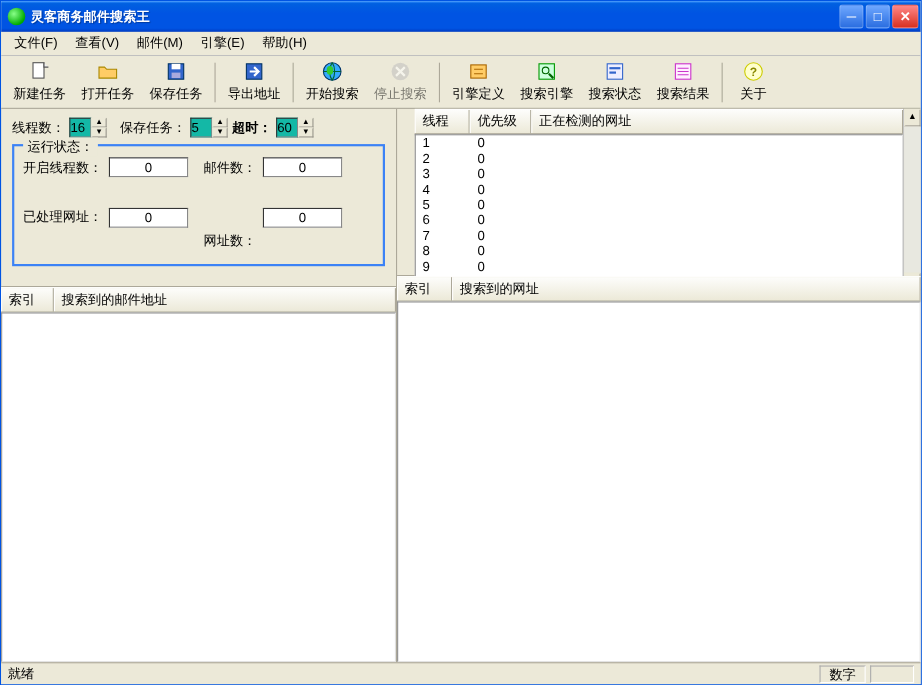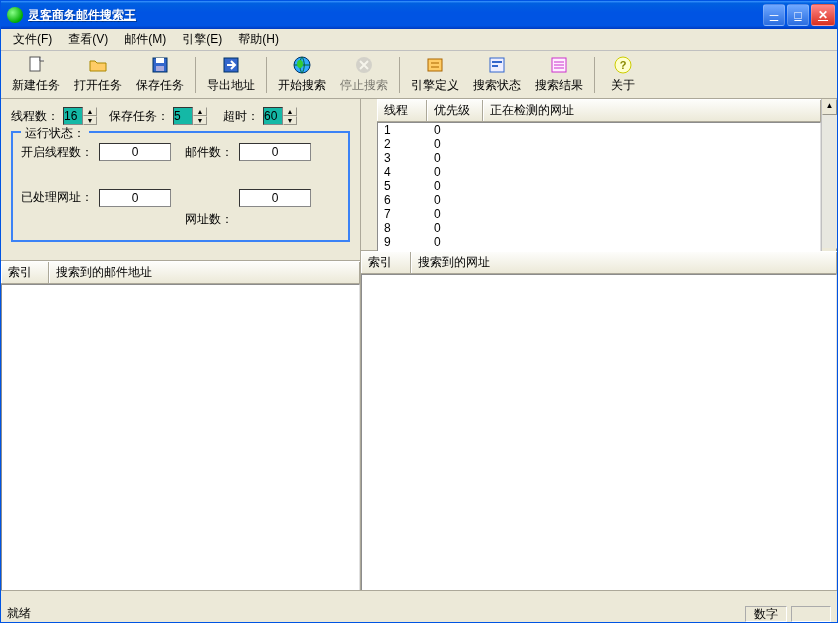--- a/index.html
+++ b/index.html
@@ -13,21 +13,20 @@
   position: relative;
   border: 1px solid #0054e3;
 }
 .titlebar {
   height: 28px;
   background: linear-gradient(to bottom, #3a95ff 0%, #0060e0 8%, #0054e3 40%, #0054e3 88%, #003ac0 100%);
   display: flex;
   align-items: center;
   padding: 0 2px 0 6px;
   color: #fff;
-  text-decoration: underline;
 }
 .titlebar .icon {
   width: 16px; height: 16px;
   background: radial-gradient(circle at 35% 35%, #8f8 0%, #0a0 70%);
   border-radius: 50%;
   margin-right: 5px;
 }
 .titlebar .title { flex: 1; font-size: 12px; font-weight: bold; text-shadow: 1px 1px 1px rgba(0,0,0,0.3); }
 .win-btns { display: flex; gap: 2px; }
 .win-btn {
@@ -127,22 +126,22 @@
 .right-top { height:152px; display:flex; flex-direction:column; border-bottom:1px solid #aca899;}
 .right-top .list-hdr .c1{width:50px;} .right-top .list-hdr .c2{width:56px;} .right-top .list-hdr .c3{flex:1;}
 .right-top .row .c1{width:50px;} .right-top .row .c2{width:56px;} .right-top .row .c3{flex:1;}
 .right-bot { flex:1; display:flex; flex-direction:column; }
 .right-bot .list-hdr .c1{width:50px;} .right-bot .list-hdr .c2{flex:1;}
 
 .left-list { flex:1; display:flex; flex-direction:column; border-top:1px solid #aca899; margin-top:10px;}
 .left-list .list-hdr .c1{width:48px;} .left-list .list-hdr .c2{flex:1;}
 
 .statusbar {
-  height:32px; background:#ece9d8; border-top:1px solid #aca899;
-  display:flex; align-items:flex-end; padding:0 6px; font-size:12px;
+  height:20px; background:#ece9d8; border-top:1px solid #aca899;
+  display:flex; align-items:center; padding:0 6px; font-size:12px;
   position:absolute; bottom:0; left:0; right:0;
 }
 .statusbar .spacer{flex:1;}
 .statusbar .cell{border:1px inset #fff; padding:0 8px; height:16px; line-height:14px; margin-left:4px;}
 
 .scrollbar-v {
   width:16px; background:#ece9d8; border-left:1px solid #c0c0c0;
   display:flex; flex-direction:column;
 }
 .sb-btn { height:16px; background:#ece9d8; border:1px outset #ece9d8; font-size:8px; text-align:center; line-height:12px;}
@@ -215,20 +214,28 @@
       </svg>
     <span class="tb-label">停止搜索</span>
   </div>
   <div class="tb-sep"></div>
   <div class="tb-btn">
     <svg class="tb-icon" viewBox="0 0 20 20">
         <rect x="3" y="4" width="14" height="12" fill="#fc6" stroke="#a60"></rect>
         <path d="M6 8h8M6 12h8" stroke="#a60"></path>
       </svg>
     <span class="tb-label">引擎定义</span>
+  </div>
+  <div class="tb-btn">
+    <svg class="tb-icon" viewBox="0 0 20 20">
+        <rect x="3" y="3" width="14" height="14" fill="#cfd" stroke="#090"></rect>
+        <circle cx="9" cy="9" r="3" fill="none" stroke="#060"></circle>
+        <path d="M12 12l4 4" stroke="#060" stroke-width="2"></path>
+      </svg>
+    <span class="tb-label">搜索引擎</span>
   </div>
   <div class="tb-btn">
     <svg class="tb-icon" viewBox="0 0 20 20">
         <rect x="3" y="3" width="14" height="14" fill="#eef" stroke="#36c"></rect>
         <rect x="5" y="6" width="10" height="2" fill="#36c"></rect>
         <rect x="5" y="10" width="6" height="2" fill="#36c"></rect>
       </svg>
     <span class="tb-label">搜索状态</span>
   </div>
   <div class="tb-btn">
@@ -261,21 +268,21 @@
             </div>
         </div>
         <label style="margin-left:8px;">保存任务：</label>
         <div class="spin">
           <input value="5" style="">
           <div class="spin-btns">
               <button>▲</button>
               <button>▼</button>
             </div>
         </div>
-        <label style="margin-left:12px;">超时：</label>
+        <label style="margin-left:0;font-weight:bold;">超时：</label>
         <div class="spin">
           <input value="60" style="">
           <div class="spin-btns">
               <button>▲</button>
               <button>▼</button>
             </div>
         </div>
       </div>
       <div class="groupbox">
         <div class="legend">运行状态：</div>

